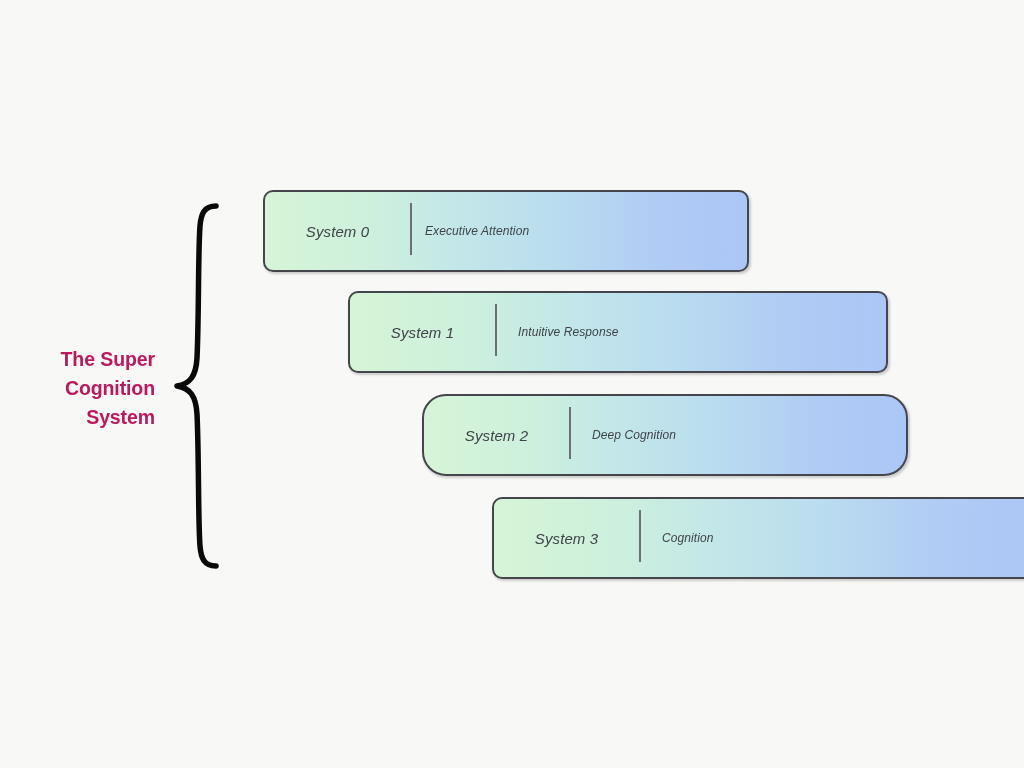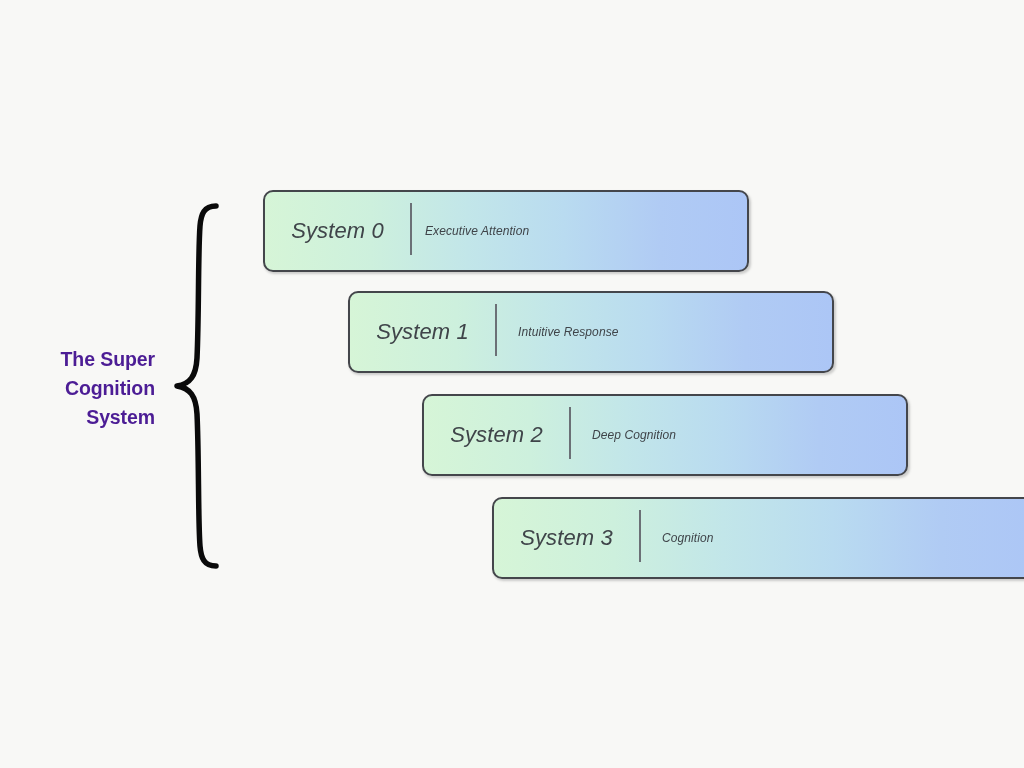--- a/index.html
+++ b/index.html
@@ -23,21 +23,21 @@
   
   #group-label {
     position: absolute;
     left: 10px;
     top: 345px;
     width: 145px;
     text-align: right;
     font-size: 19.5px;
     font-weight: bold;
     line-height: 29px;
-    color: #4c1d95;
+    color: #be185d;
     letter-spacing: -0.1px;
     white-space: pre-line;
   }
 
   
   #brace {
     position: absolute;
     left: 168px;
     top: 196px;
     width: 60px;
@@ -54,21 +54,21 @@
     background: linear-gradient(90deg, #d6f5d7 0%, #cdf0dd 22%, #c2e6e9 42%, #b9dbf0 62%, #b0cbf4 82%, #acc6f6 100%);
     box-shadow: 1.5px 2px 2.5px rgba(0, 0, 0, 0.18);
     display: flex;
     align-items: center;
   }
   .bar-system {
     position: absolute;
     left: 0;
     width: 145px;
     text-align: center;
-    font-size: 22px;
+    font-size: 15px;
     font-style: italic;
     color: #3f4449;
     letter-spacing: 0.1px;
   }
   .bar-divider {
     position: absolute;
     left: 145px;
     top: 11px;
     width: 2px;
     height: 52px;
@@ -101,27 +101,27 @@
              C 31 260, 30 324, 32 350
              C 33 362, 36 370, 48 370" fill="none" stroke="#0a0a0a" stroke-width="5.5" stroke-linecap="round" stroke-linejoin="round"></path>
   </svg>
 
   <div class="bar" style="left:263px; top:190px; width:486px;">
     <span class="bar-system">System 0</span>
     <span class="bar-divider"></span>
     <span class="bar-desc">Executive Attention</span>
   </div>
 
-  <div class="bar" style="left:348px; top:291px; width:486px;">
+  <div class="bar" style="left:348px; top:291px; width:540px;">
     <span class="bar-system">System 1</span>
     <span class="bar-divider"></span>
     <span class="bar-desc" style="left:168px;">Intuitive Response</span>
   </div>
 
-  <div class="bar" style="left:422px; top:394px; width:486px;">
+  <div class="bar" style="left:422px; top:394px; width:486px;border-radius:24px;">
     <span class="bar-system">System 2</span>
     <span class="bar-divider"></span>
     <span class="bar-desc" style="left:168px;">Deep Cognition</span>
   </div>
 
   <div class="bar" style="left:492px; top:497px; width:550px;">
     <span class="bar-system">System 3</span>
     <span class="bar-divider"></span>
     <span class="bar-desc" style="left:168px;">Cognition</span>
   </div>

